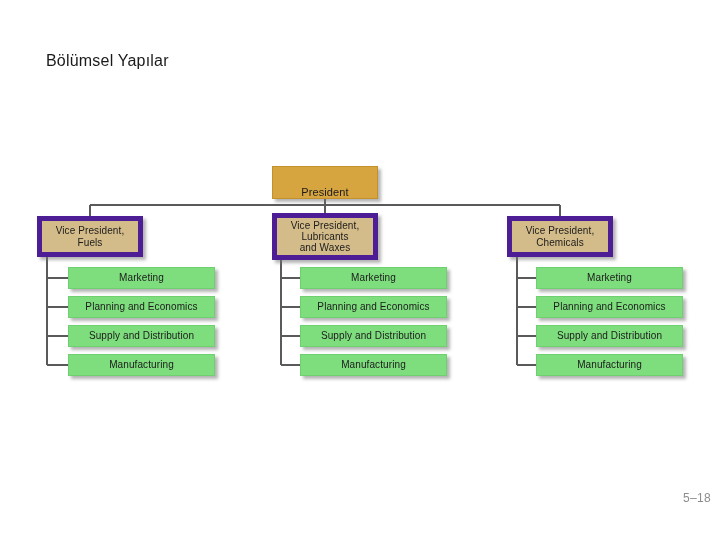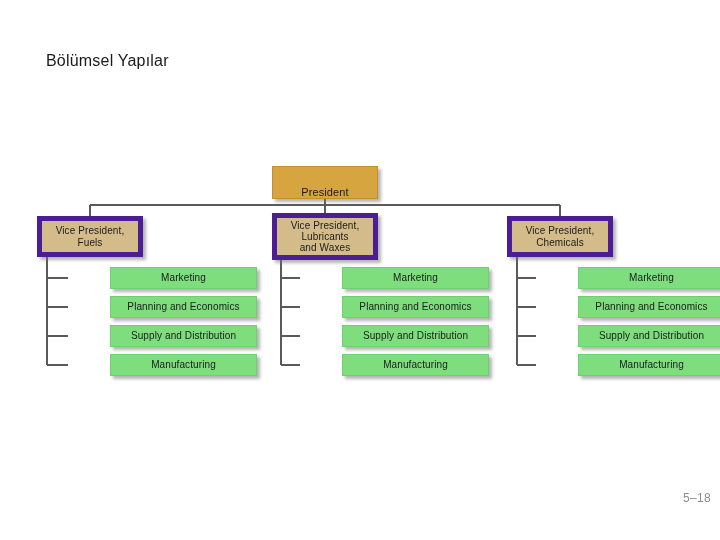--- a/index.html
+++ b/index.html
@@ -71,21 +71,20 @@
     border: 5px solid #4c1d95;
     font-size: 10px;
     letter-spacing: 0.1px;
   }
 
   .node-unit {
     background: #7ede7e;
     border: 1px solid #6ed06e;
     font-size: 10px;
     letter-spacing: 0.1px;
-    margin-left: 42px;
   }
 
   .node-label {
     display: block;
     padding: 0 3px;
     white-space: pre-line;
   }
 
   
   #slide-number {

